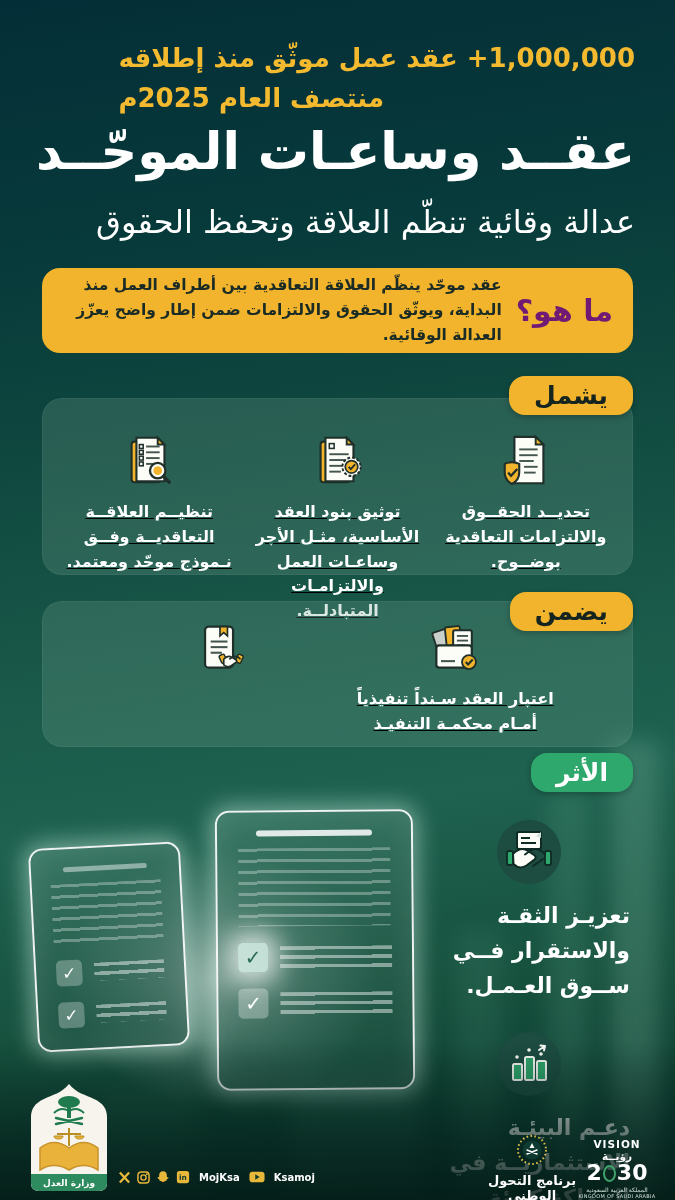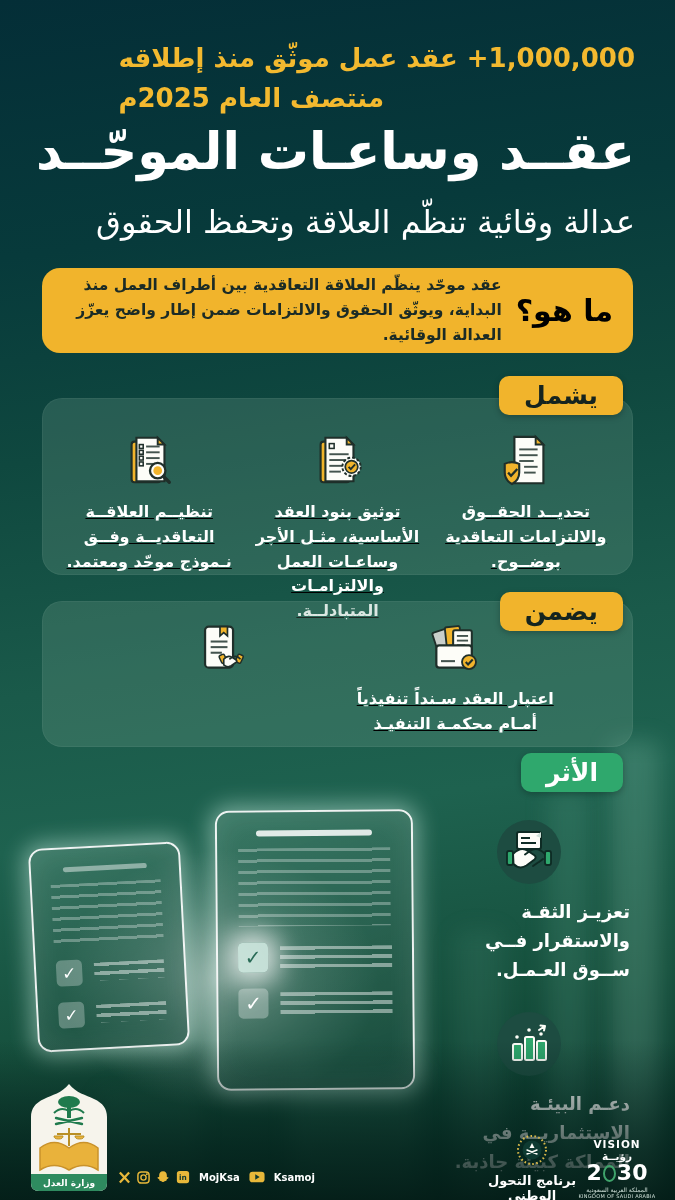--- a/index.html
+++ b/index.html
@@ -30,25 +30,25 @@
   .stat { position:absolute; top:38px; right:40px; text-align:left;
           color:#f3b92f; font-weight:bold; font-size:26px; line-height:1.55; }
   .title { position:absolute; top:122px; right:40px; color:#fff; font-weight:bold;
            font-size:51px; letter-spacing:-1px; white-space:nowrap; }
   .subtitle { position:absolute; top:203px; right:40px; color:#fff; font-weight:normal; font-size:32px; }
 
   
   .what-card { position:absolute; top:268px; left:42px; width:591px; height:85px;
     background:#f1b42c; border-radius:18px; display:flex; align-items:center;
     padding:10px 20px 10px 18px; gap:14px; }
-  .what-label { font-size:30px; font-weight:bold; color:#000000; white-space:nowrap; }
+  .what-label { font-size:30px; font-weight:bold; color:#701a75; white-space:nowrap; }
   .what-text { font-size:15.5px; font-weight:bold; color:#1b2b26; line-height:1.6; text-align:right; }
 
   
-  .tab { position:absolute; right:52px; z-index:3; padding:5px 25px; border-radius:10px;
+  .tab { position:absolute; right:42px; z-index:3; padding:5px 25px; border-radius:16px;
          font-size:25px; font-weight:bold; box-shadow:0 2px 6px rgba(0,0,0,.25);margin-left:33px; }
   .tab-yellow { background:#f1b42c; color:#15241f; }
   .tab-green  { background:#2fa86d; color:#ffffff; }
   .card { position:absolute; left:42px; width:591px; border-radius:20px;
           background:rgba(116,162,142,.26); box-shadow:inset 0 0 0 1px rgba(255,255,255,.05); }
   .includes-tab { top:376px; }
   .includes-card { top:398px; height:177px; display:grid; grid-template-columns:1fr 1fr 1fr;
                    padding:34px 18px 0; column-gap:10px; }
   .guarantees-tab { top:592px; }
   .guarantees-card { top:601px; height:146px; display:grid; grid-template-columns:1fr 1fr;
@@ -56,21 +56,21 @@
   .impact-tab { top:753px; }
 
   .feature { text-align:center;text-decoration:underline; }
   .feature .ficon { display:block; margin:0 auto; }
   .feature .ftext { margin-top:10px; color:#fff; font-weight:bold; font-size:16px; line-height:1.55; }
 
   
   .impact-col { position:absolute; top:818px; right:45px; width:202px; }
   .impact-item { margin-bottom:26px; }
   .impact-item .cicon { display:block; margin:0 auto; }
-  .impact-item .itext { margin-top:12px; color:#fff; font-weight:bold; font-size:18px;
+  .impact-item .itext { margin-top:12px; color:#fff; font-weight:bold; font-size:22px;
                         line-height:1.6; }
 
   
   .doc { position:absolute; border:2.5px solid rgba(255,255,255,.92); border-radius:14px;
          background:linear-gradient(160deg, rgba(120,170,150,.30), rgba(30,80,66,.55));
          box-shadow:0 0 22px 5px rgba(225,255,245,.45), inset 0 0 30px rgba(255,255,255,.10);
          padding:16px 14px; }
   .doc-small { left:33px; top:845px; width:152px; height:204px; transform:rotate(-3deg); }
   .doc-large { left:216px; top:810px; width:198px; height:280px; transform:rotate(-0.5deg); }
   .doc-title { height:6px; border-radius:3px; background:rgba(255,255,255,.85); width:70%; margin:2px auto 12px; }

